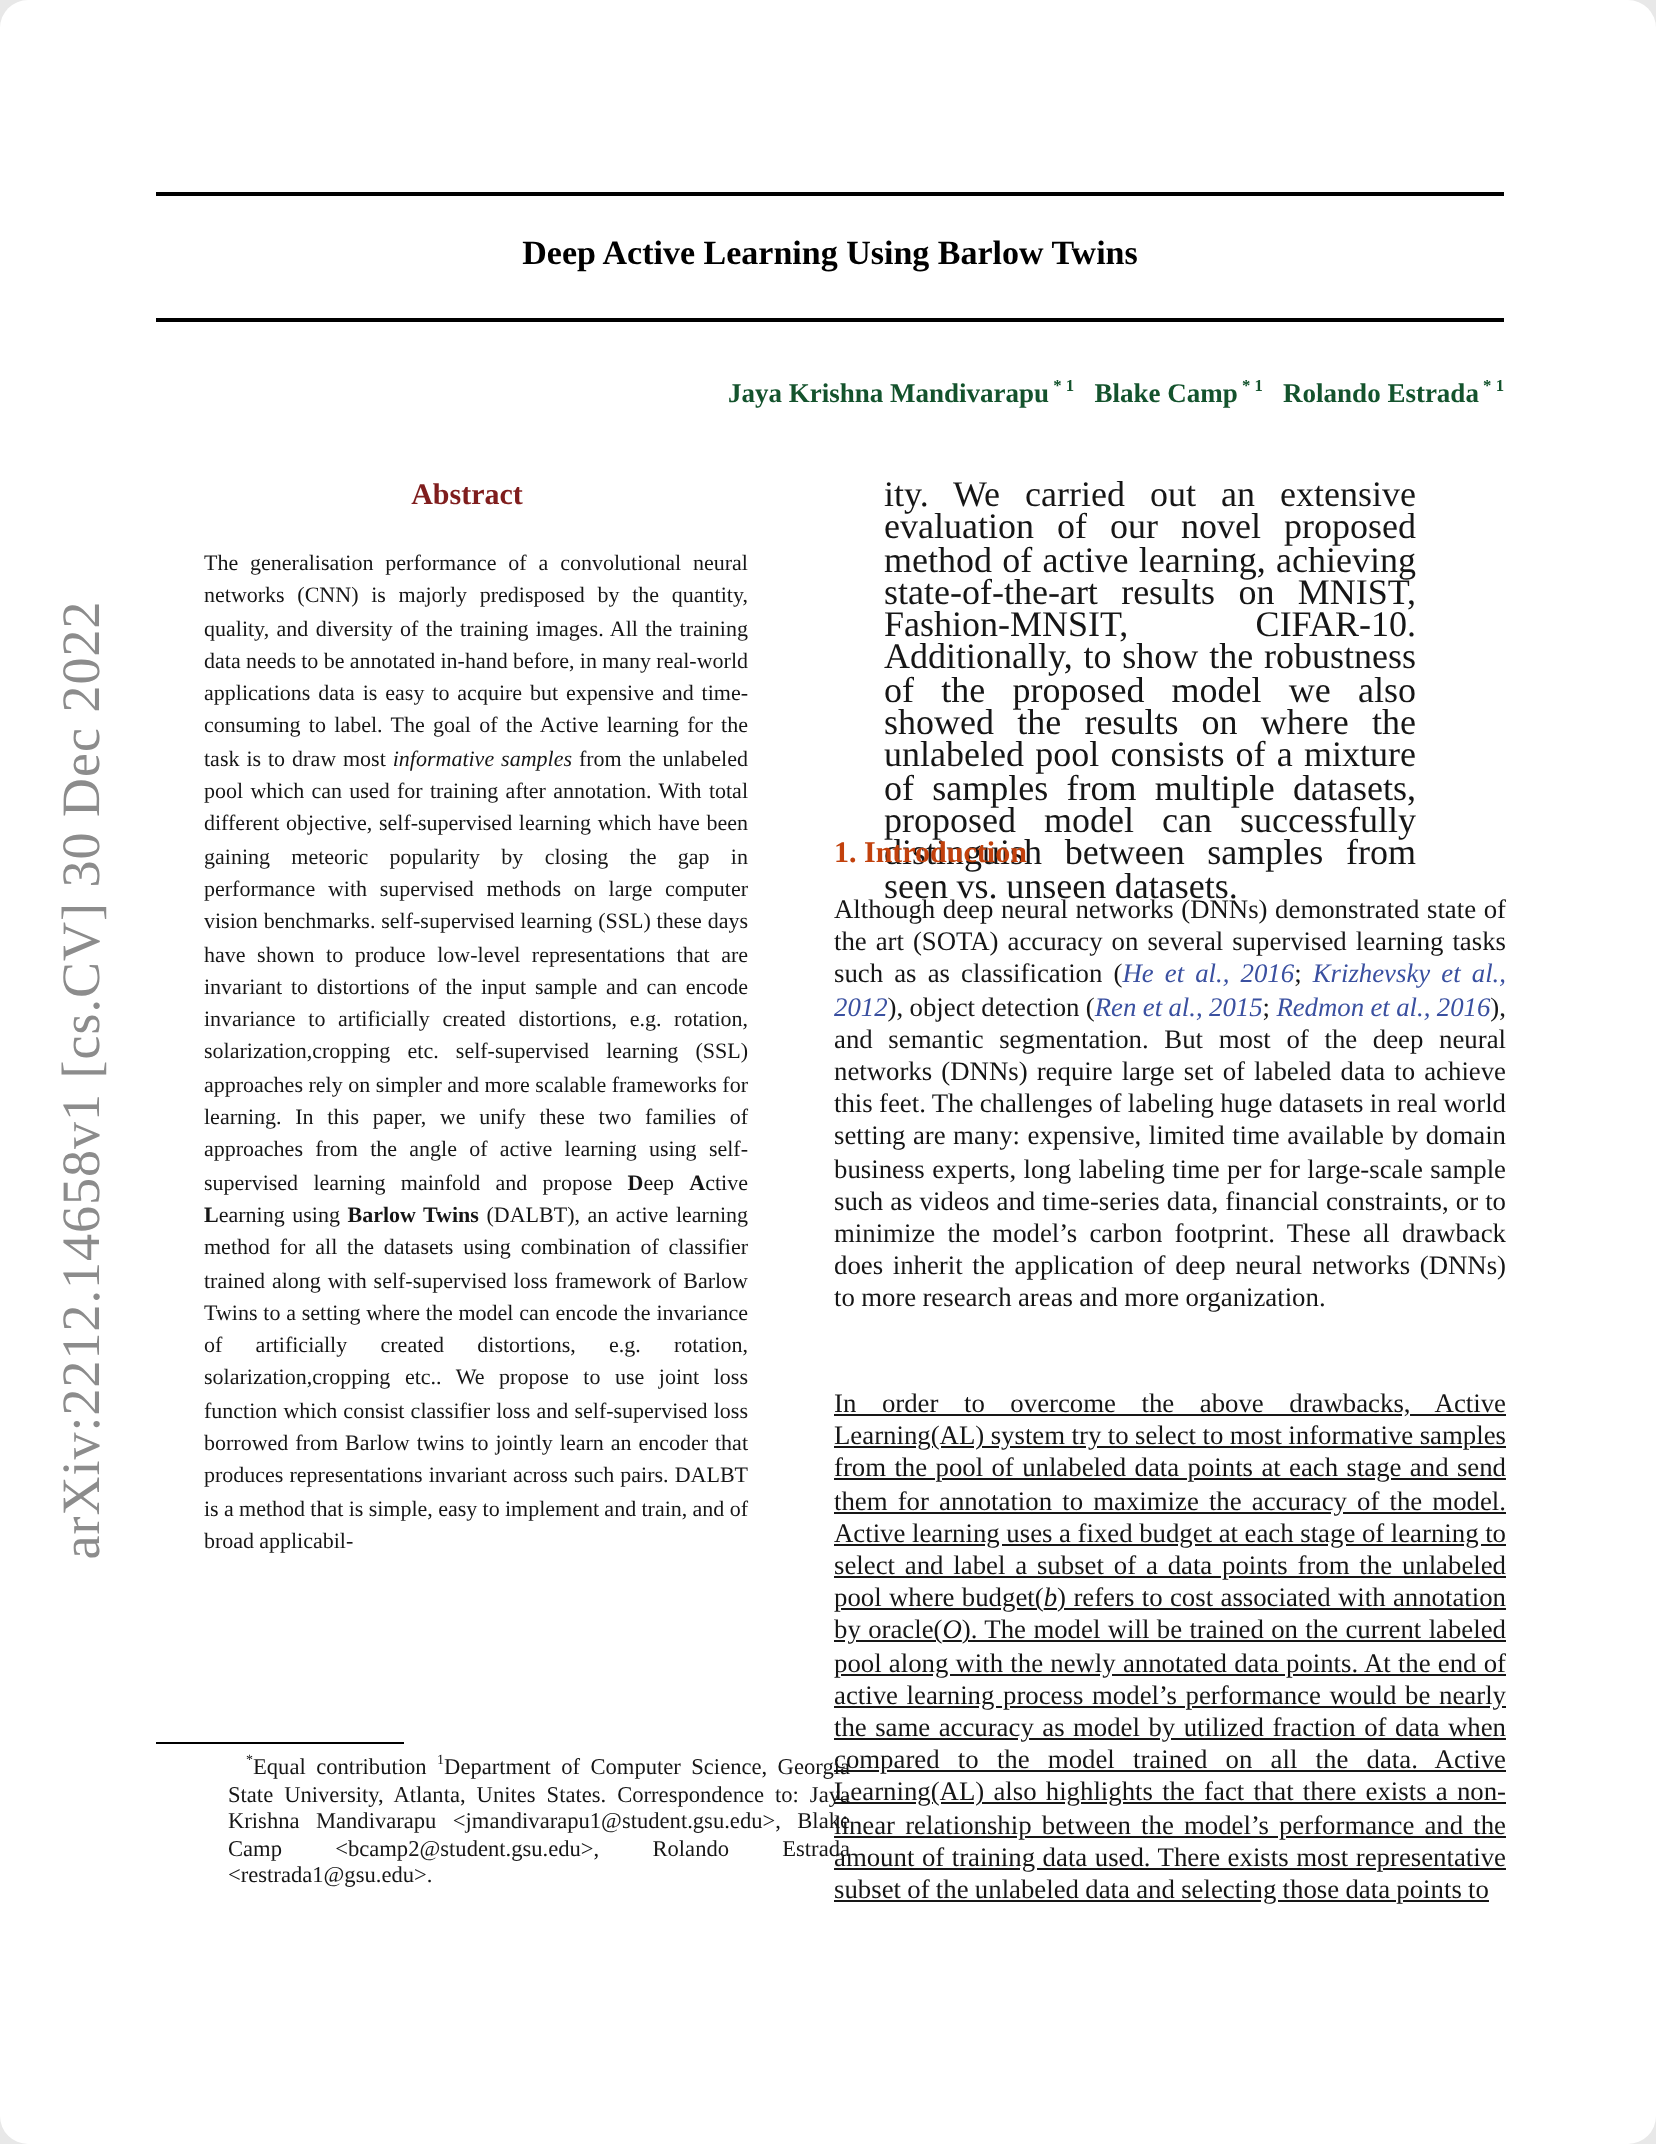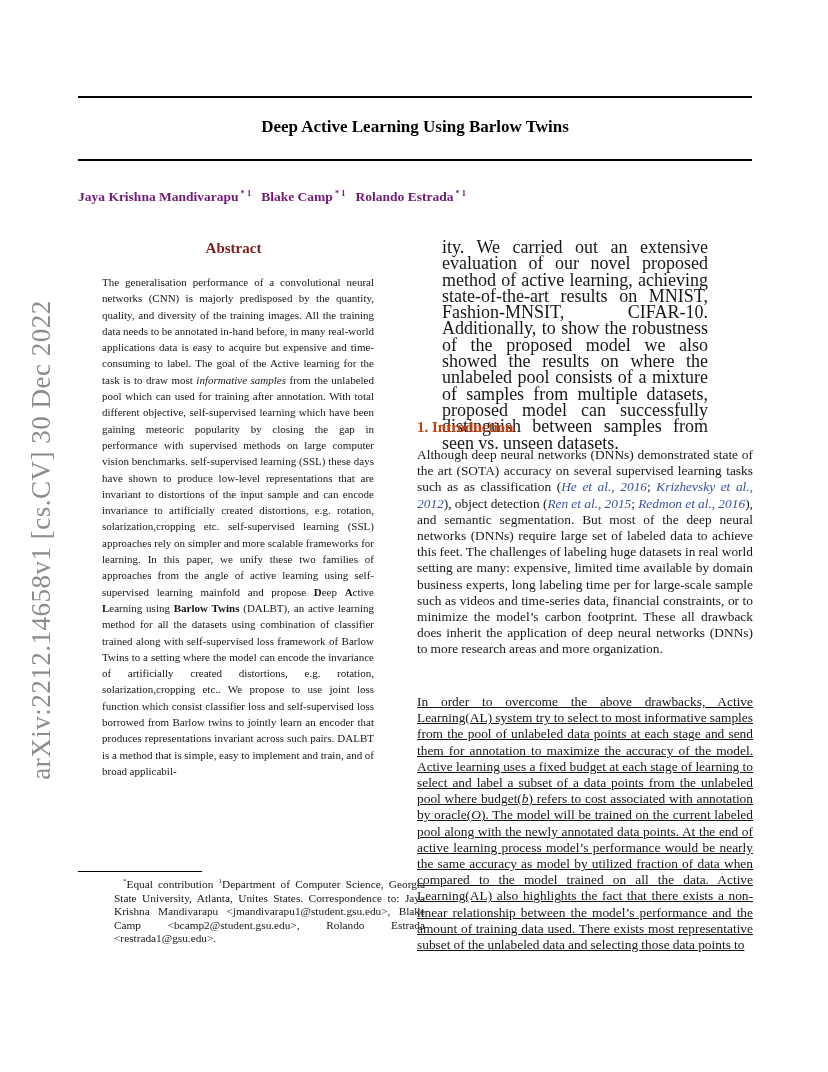--- a/index.html
+++ b/index.html
@@ -11,20 +11,21 @@
   html, body { background: #e8e8e8; }
   .page {
     position: relative;
     width: 828px;
     height: 1072px;
     margin: 0 auto;
     background: #ffffff;
     overflow: hidden;
     font-family: "Liberation Serif", "DejaVu Serif", serif;
     color: var(--text-color);
+    border-radius: 14px;
   }
   .rule {
     position: absolute;
     left: 78px;
     width: 674px;
     height: 2px;
     background: #000000;
   }
   .rule-top { top: 96px; }
   .rule-bottom { top: 159px; }
@@ -37,24 +38,24 @@
     font-size: 17px;
     font-weight: bold;
     color: #000000;
     line-height: 24px;
   }
   .author-line {
     position: absolute;
     top: 189px;
     left: 78px;
     width: 674px;
-    text-align: left;
+    text-align: right;
     font-size: 13.5px;
     font-weight: bold;
-    color: #701a75;
+    color: #14532d;
     white-space: pre-wrap;
   }
   .arxiv-watermark {
     position: absolute;
     left: 41px;
     top: 540px;
     transform: translate(-50%, -50%) rotate(-90deg);
     transform-origin: center center;
     white-space: nowrap;
     font-size: 27px;

